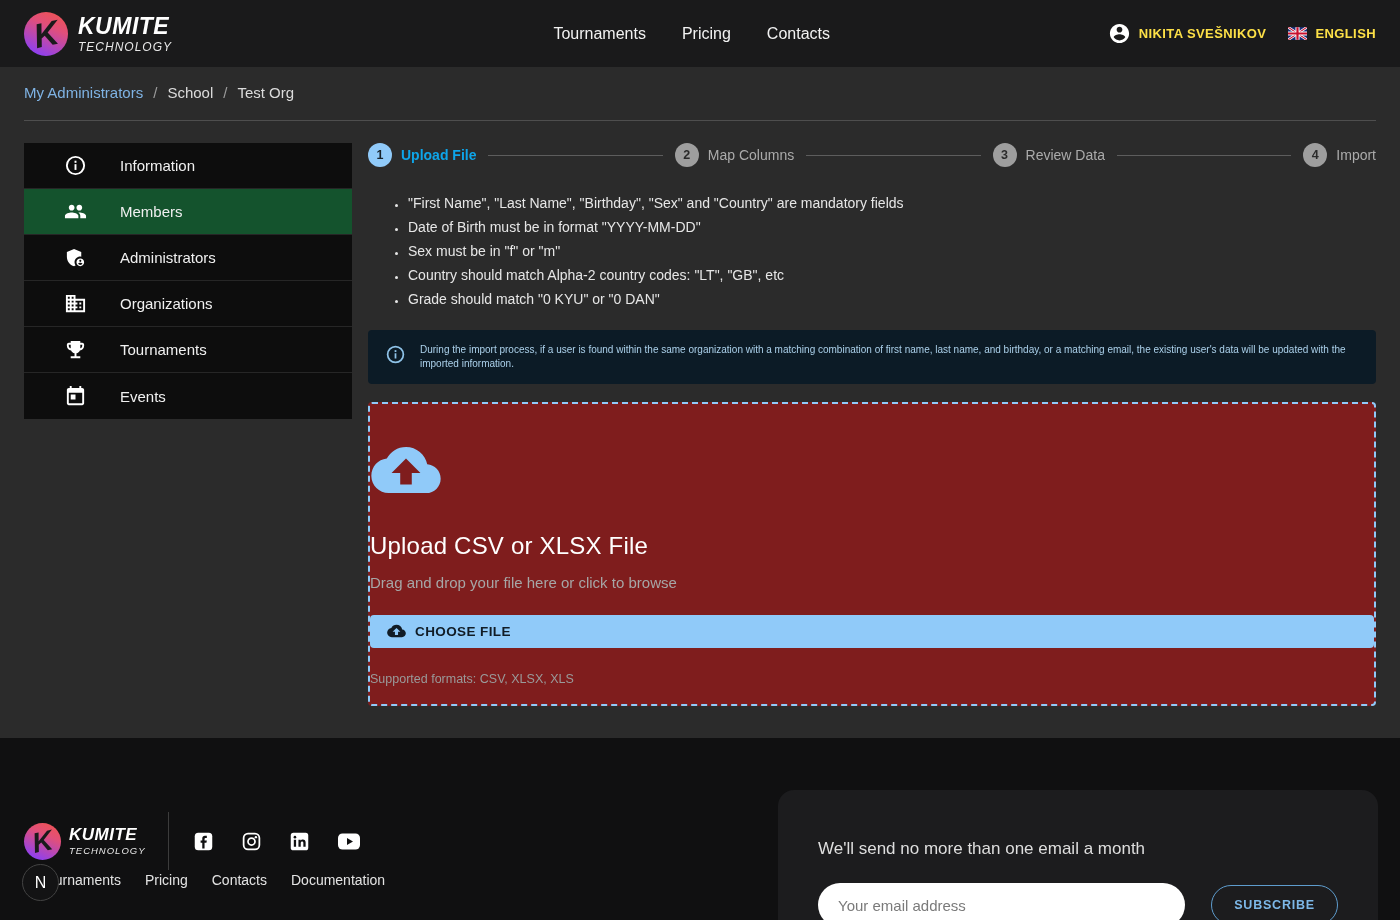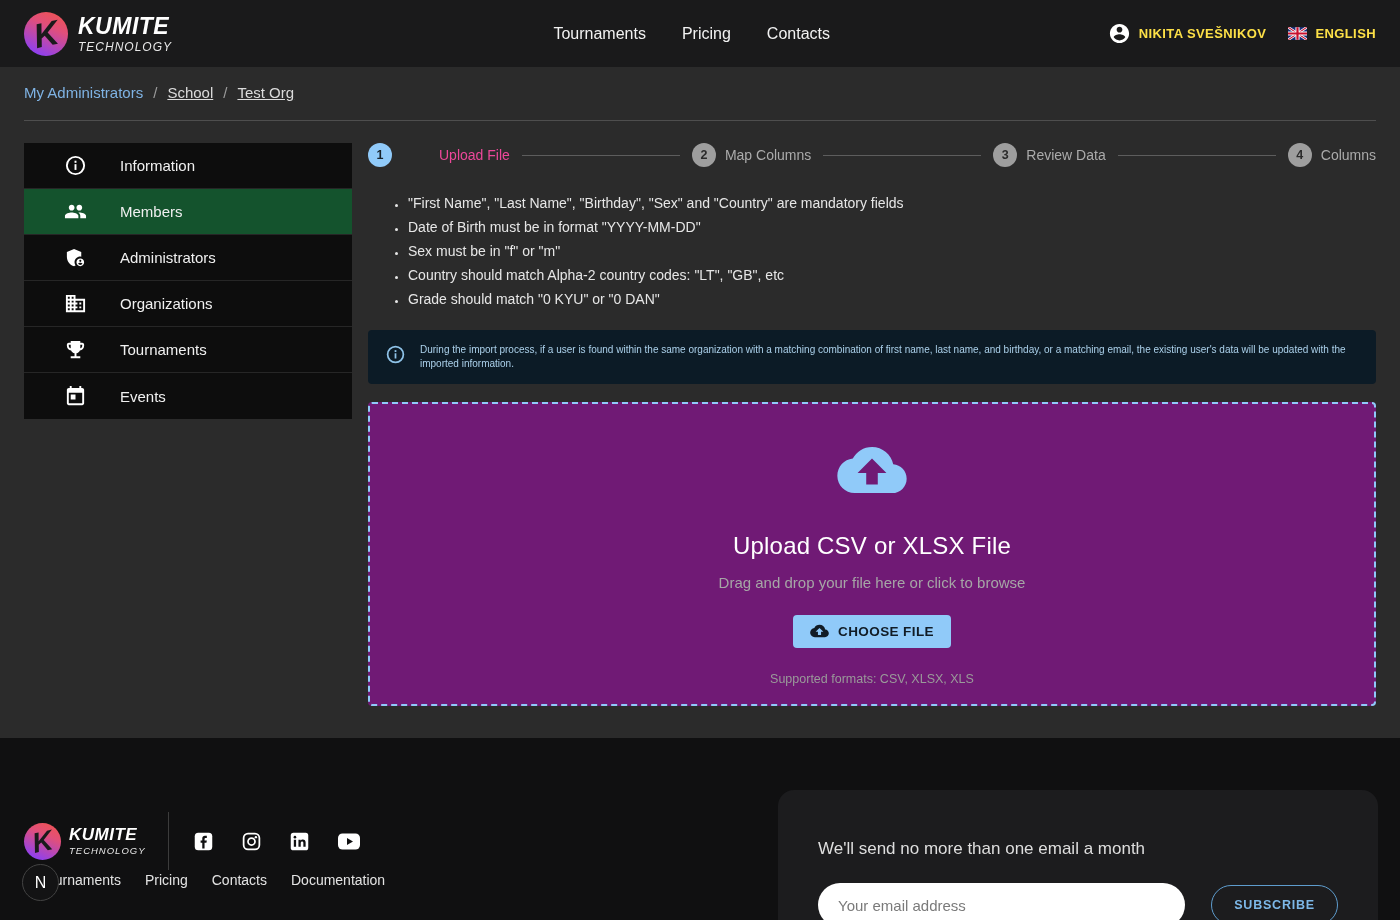--- a/index.html
+++ b/index.html
@@ -20,21 +20,21 @@
   .nav-right { margin-left:auto; display:flex; align-items:center; gap:22px; }
   .user-chip, .lang-chip { display:flex; align-items:center; gap:8px; font-size:13px; font-weight:700; letter-spacing:.4px; color:#fde047; cursor:pointer; }
   .avatar-ic { width:23px; height:23px; color:#fff; }
   .flag { width:19px; height:13px; border-radius:1px; overflow:hidden; display:inline-block; }
 
   
   .crumb-row { padding:17px 24px 0; }
   .crumbs { display:flex; align-items:center; gap:10px; font-size:15px; }
   .crumb-link { color:#7fb3e4; cursor:pointer; }
   .crumb-sep { color:#9d9d9d; }
-  .crumb-plain { color:#dcdcdc;text-decoration:underline; }
+  .crumb-plain { color:#dcdcdc; }
   .top-divider { border:none; border-top:1px solid #4e4e4e; margin:19px 24px 0; }
 
   
   .content { display:flex; padding:22px 24px 0; align-items:flex-start; }
 
   
   .sidebar { width:328px; background:#0d0d0d; flex:0 0 auto; }
   .side-item { display:flex; align-items:center; height:46px; padding-left:40px; gap:33px; border-bottom:1px solid #262626; cursor:pointer; }
   .side-item:last-child { border-bottom:none;text-align:center; }
   .side-item.active { background:#14532d; }
@@ -43,35 +43,35 @@
 
   
   .main { flex:1; margin-left:16px; }
 
   
   .stepper { display:flex; align-items:center; margin-top:0; }
   .step { display:flex; align-items:center; gap:9px; }
   .step-circle { width:24px; height:24px; border-radius:50%; display:flex; align-items:center; justify-content:center; font-size:12.5px; font-weight:600; background:#9e9e9e; color:#2b2b2b; }
   .step.active .step-circle { background:#90caf9; color:#17222b; }
   .step-label { font-size:14px; color:#ababab; white-space:nowrap; }
-  .step.active .step-label { color:#ec4899; font-weight:400;margin-left:38px; }
+  .step.active .step-label { color:#0ea5e9; font-weight:700; }
   .step-line { flex:1; height:1px; background:#5d5d5d; margin:0 12px; }
 
   
   .rules { margin:27px 0 0 40px; }
   .rules li { font-size:14px; color:#e6e6e6; margin-bottom:5px; line-height:1.36; }
   .rules li::marker { color:#e6e6e6; font-size:11px; }
 
   
   .alert { margin-top:21px; background:#0c1b26; border-radius:4px; padding:13px 17px; display:flex; gap:14px; align-items:flex-start; }
   .alert-ic { width:21px; height:21px; color:#8fc3e8; flex:0 0 auto; margin-top:1px; }
   .alert-text { font-size:10px; color:#abd0ea; line-height:1.38; }
 
   
-  .dropzone { margin-top:18px; height:304px; border:2px dashed #90caf9; border-radius:4px; background:#701a75; display:flex; flex-direction:column; align-items:center; padding-top:40px; cursor:pointer; }
+  .dropzone { margin-top:18px; height:304px; border:2px dashed #90caf9; border-radius:4px; background:#7f1d1d; display:flex; flex-direction:column; padding-top:40px; cursor:pointer; }
   .cloud-big { width:72px; height:52px; color:#90caf9; }
   .dz-title { font-size:24px; color:#fff; margin-top:36px; letter-spacing:.2px; }
   .dz-sub { font-size:15px; color:#a6a6a6; margin-top:14px; }
   .dz-btn { margin-top:24px; display:flex; align-items:center; gap:9px; background:#90caf9; color:#111c26; border:none; border-radius:4px; height:33px; padding:0 17px; font-family:inherit; font-size:13.5px; font-weight:700; letter-spacing:.4px; cursor:pointer; }
   .dz-btn .btn-ic { width:19px; height:14px; color:#111c26; }
   .dz-formats { font-size:12.5px; color:#9a9a9a; margin-top:24px; }
 
   
   .footer { position:absolute; left:0; right:0; top:738px; height:182px; background:#101011; }
   .foot-left { position:absolute; left:24px; top:74px; display:flex; align-items:center; }
@@ -203,21 +203,21 @@
           <div class="step-label">Map Columns</div>
         </div>
         <div class="step-line"></div>
         <div class="step">
           <div class="step-circle">3</div>
           <div class="step-label">Review Data</div>
         </div>
         <div class="step-line"></div>
         <div class="step">
           <div class="step-circle">4</div>
-          <div class="step-label">Columns</div>
+          <div class="step-label">Import</div>
         </div>
       </div>
 
       <ul class="rules">
         <li>"First Name", "Last Name", "Birthday", "Sex" and "Country" are mandatory fields</li>
         <li>Date of Birth must be in format "YYYY-MM-DD"</li>
         <li>Sex must be in "f" or "m"</li>
         <li>Country should match Alpha-2 country codes: "LT", "GB", etc</li>
         <li>Grade should match "0 KYU" or "0 DAN"</li>
       </ul>

